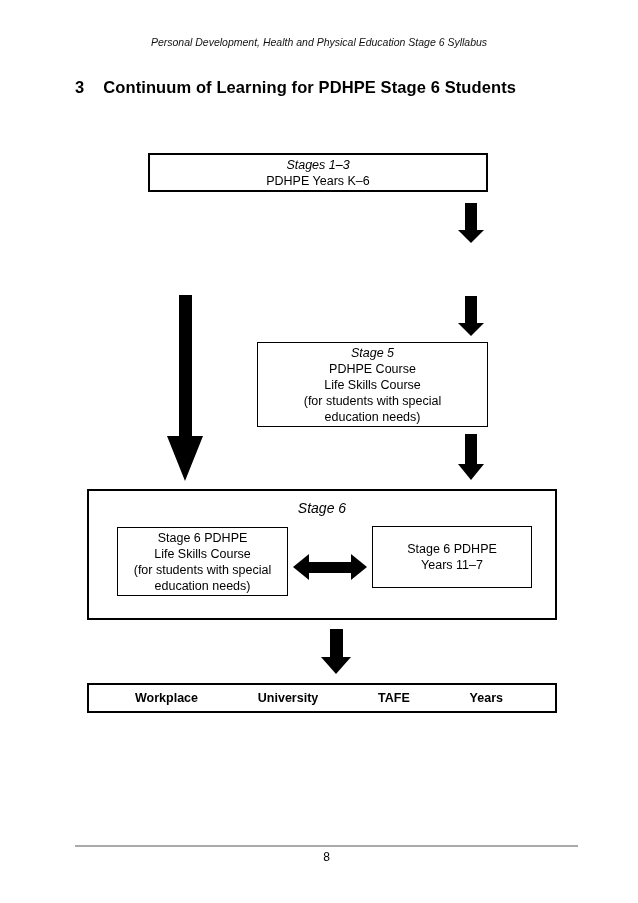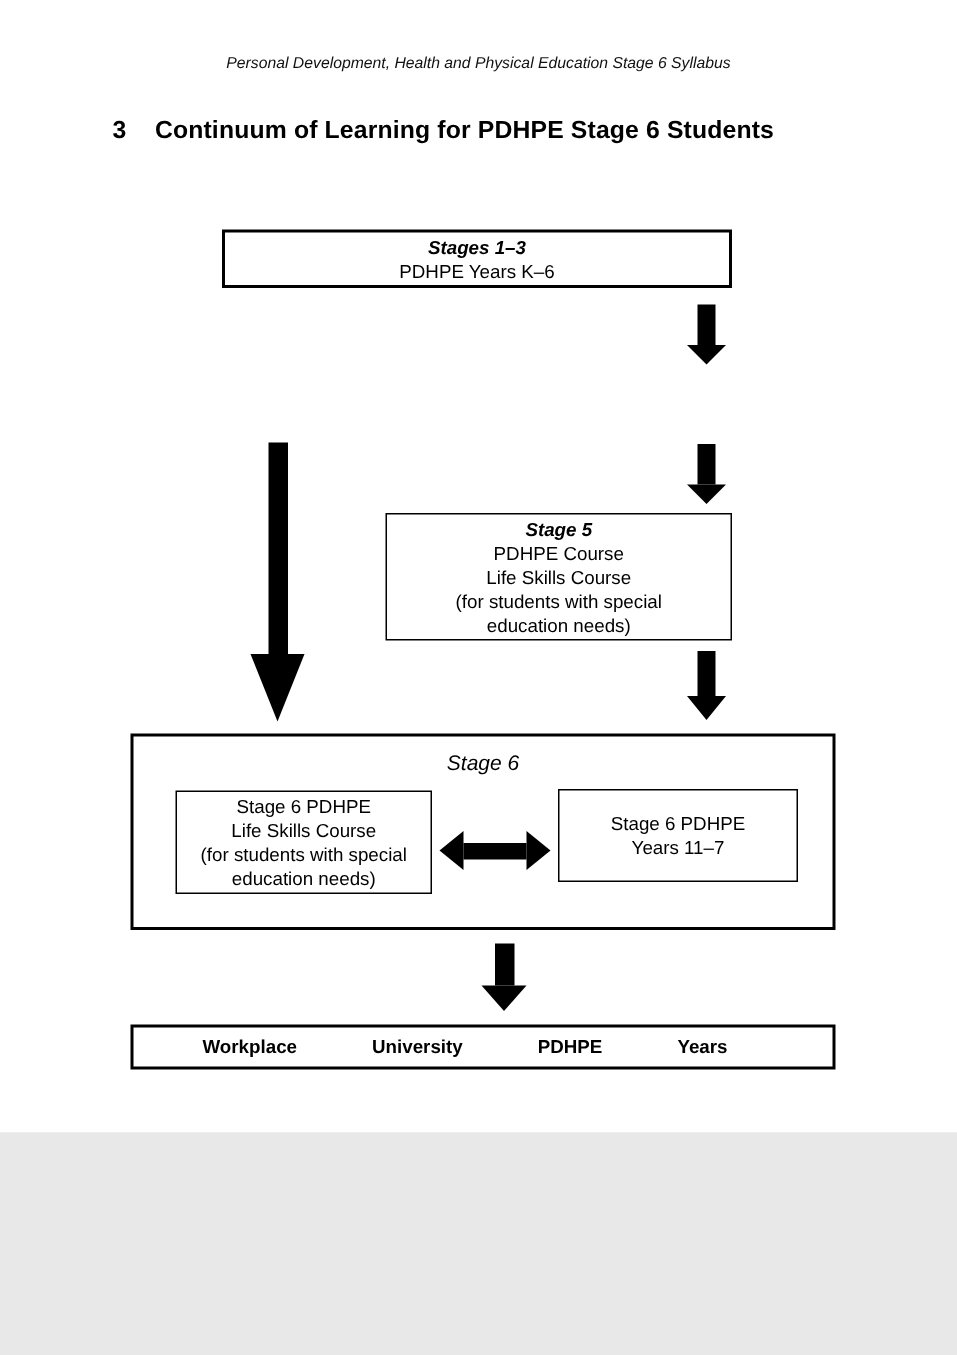--- a/index.html
+++ b/index.html
@@ -1,51 +1,51 @@
 <!DOCTYPE html>
 <html><head>
 <meta charset="utf-8">
 <style>
   html,body { margin:0; padding:0; background:#e8e8e8; }
   .page {
-    position:relative; width:638px; height:755px; margin:0 auto;
+    position:relative; width:638px; height:903px; margin:0 auto;
     background:#ffffff; color:#000;
     font-family:"Liberation Sans","DejaVu Sans",sans-serif;
     overflow:hidden;
   }
   .hdr {
     position:absolute; top:36px; left:0; width:638px;
     text-align:center; font-style:italic; font-size:10.5px; color:#111;
   }
   .titlerow {
     position:absolute; top:78px; left:75px;
     display:flex; gap:19px;
     font-size:16.5px; font-weight:bold; letter-spacing:0.1px;
   }
   .box {
     position:absolute; box-sizing:border-box; background:#fff;
     border:1px solid #000;
     display:flex; flex-direction:column; justify-content:center; align-items:center;
     text-align:center; font-size:12.5px; line-height:16px;
   }
-  .btitle { font-weight:bold; font-style:italic; }
+  .btitle { font-weight:normal; font-style:italic; }
   .b1 { left:148px; top:153px; width:340px; height:39px; border-width:2px; }
   .b2 { left:148px; top:247px; width:340px; height:42px; border-width:2px; }
   .b3 { left:257px; top:342px; width:231px; height:85px;align-items:center; }
   .b6 { left:87px;  top:489px; width:470px; height:131px; border-width:2px; }
   .b6label {
     position:absolute; top:9px; left:0; width:100%; text-align:center;
     font-size:14px; font-weight:normal; font-style:italic;
   }
   .b6a { left:117px; top:527px; width:171px; height:69px; }
   .b6b { left:372px; top:526px; width:160px; height:62px; }
   .bdest {
     left:87px; top:683px; width:470px; height:30px; border-width:2px;
     flex-direction:row; justify-content:space-between; align-items:center;
-    padding:0 70px 0 46px; font-weight:bold;
+    padding:0 52px 0 46px; font-weight:bold;
   }
   
   .arrow-v { position:absolute; display:flex; flex-direction:column; align-items:center; }
   .arrow-v .shaft { background:#000; }
   .arrow-v .head  { width:0; height:0; border-left-color:transparent !important; border-right-color:transparent !important;
                     border-left-style:solid; border-right-style:solid; border-top-style:solid; border-top-color:#000; }
   .arrA { left:458px; top:203px; }
   .arrA .shaft { width:12px; height:27px; }
   .arrA .head  { border-left-width:13px; border-right-width:13px; border-top-width:13px; }
   .arrC { left:458px; top:296px; }
@@ -137,20 +137,20 @@
   </div>
 
   <div class="arrow-v arrE">
     <div class="shaft"></div>
     <div class="head"></div>
   </div>
 
   <div class="box bdest">
     <span>Workplace</span>
     <span>University</span>
-    <span>PDHPE</span>
+    <span>TAFE</span>
     <span>Years</span>
   </div>
 
   <div class="rule"></div>
   <div class="pnum">8</div>
 
 </div>
 
 </body></html>

